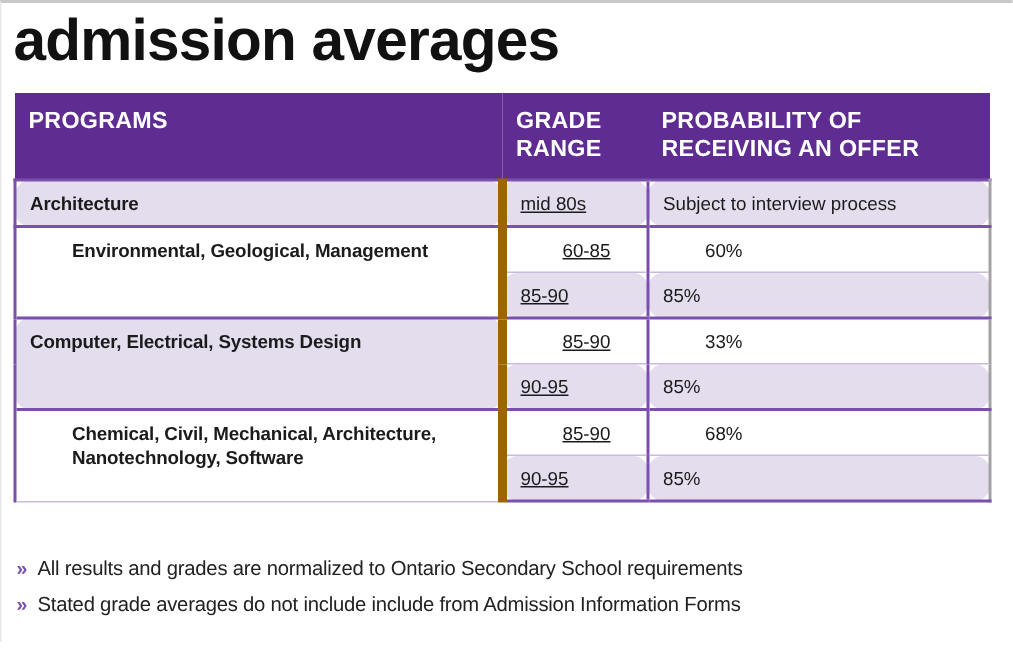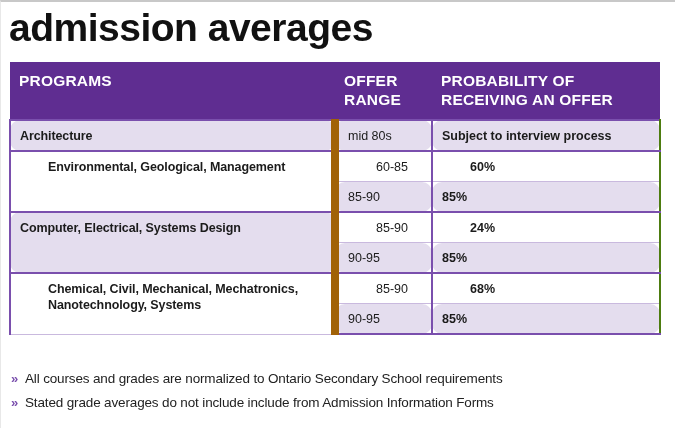--- a/index.html
+++ b/index.html
@@ -94,22 +94,22 @@
   }
   tbody td.lav { background: #e4ddee; }
   tbody td.wht { background: #ffffff; padding-left: 37px; }
 
   
   tr.grp-top > td { border-top: 2px solid #7a4fad; }
   tr.grp-bot > td { border-bottom: 2px solid #7a4fad; }
   tr.sub > td.val { border-top: 1px solid #cfc2e0; }
 
   
-  tbody td.val { border-left: 8px solid #a16207; border-right: 0; }
-  tbody td.prob { border-left: 2px solid #7a4fad; border-right: 2px solid #4d7c0f; font-weight: bold; }
+  tbody td.val { border-left: 6px solid #a16207; border-right: 0; text-decoration: underline; }
+  tbody td.prob { border-left: 2px solid #7a4fad; border-right: 2px solid #a3a3a3; }
   tbody td.prog { border-right: 0; }
 
   
   .notes {
     position: absolute;
     left: 10px;
     top: 368px;
     width: 650px;
   }
   .note {
@@ -148,21 +148,21 @@
         <col class="c1">
           <col class="c2">
           <col class="c3">
       </colgroup>
       <thead>
         <tr>
           <th>
             <span class="hdr-line">PROGRAMS</span>
           </th>
           <th>
-            <span class="hdr-line">OFFER</span>
+            <span class="hdr-line">GRADE</span>
             <span class="hdr-line">RANGE</span>
           </th>
           <th>
             <span class="hdr-line">PROBABILITY OF</span>
             <span class="hdr-line">RECEIVING AN OFFER</span>
           </th>
         </tr>
       </thead>
       <tbody id="tbody">
           <tr class="grp-top grp-bot">
@@ -181,46 +181,46 @@
           </tr>
           <tr class="grp-bot sub">
             <td class="val lav">85-90</td>
             <td class="prob lav">85%</td>
           </tr>
           <tr class="grp-top">
             <td class="prog lav" rowspan="2">
               <div>Computer, Electrical, Systems Design</div>
             </td>
             <td class="val wht">85-90</td>
-            <td class="prob wht">24%</td>
+            <td class="prob wht">33%</td>
           </tr>
           <tr class="grp-bot sub">
             <td class="val lav">90-95</td>
             <td class="prob lav">85%</td>
           </tr>
           <tr class="grp-top">
             <td class="prog wht" rowspan="2">
-              <div>Chemical, Civil, Mechanical, Mechatronics,</div>
-              <div>Nanotechnology, Systems</div>
+              <div>Chemical, Civil, Mechanical, Architecture,</div>
+              <div>Nanotechnology, Software</div>
             </td>
             <td class="val wht">85-90</td>
             <td class="prob wht">68%</td>
           </tr>
           <tr class="grp-bot sub">
             <td class="val lav">90-95</td>
             <td class="prob lav">85%</td>
           </tr>
         </tbody>
     </table>
   </div>
 
   <div class="notes" id="notes">
       <div class="note">
         <span class="bullet">»</span>
-        <span class="ntext">All courses and grades are normalized to Ontario Secondary School requirements</span>
+        <span class="ntext">All results and grades are normalized to Ontario Secondary School requirements</span>
       </div>
       <div class="note">
         <span class="bullet">»</span>
         <span class="ntext">Stated grade averages do not include include from Admission Information Forms</span>
       </div>
     </div>
 
 </div>
 
 </body></html>

